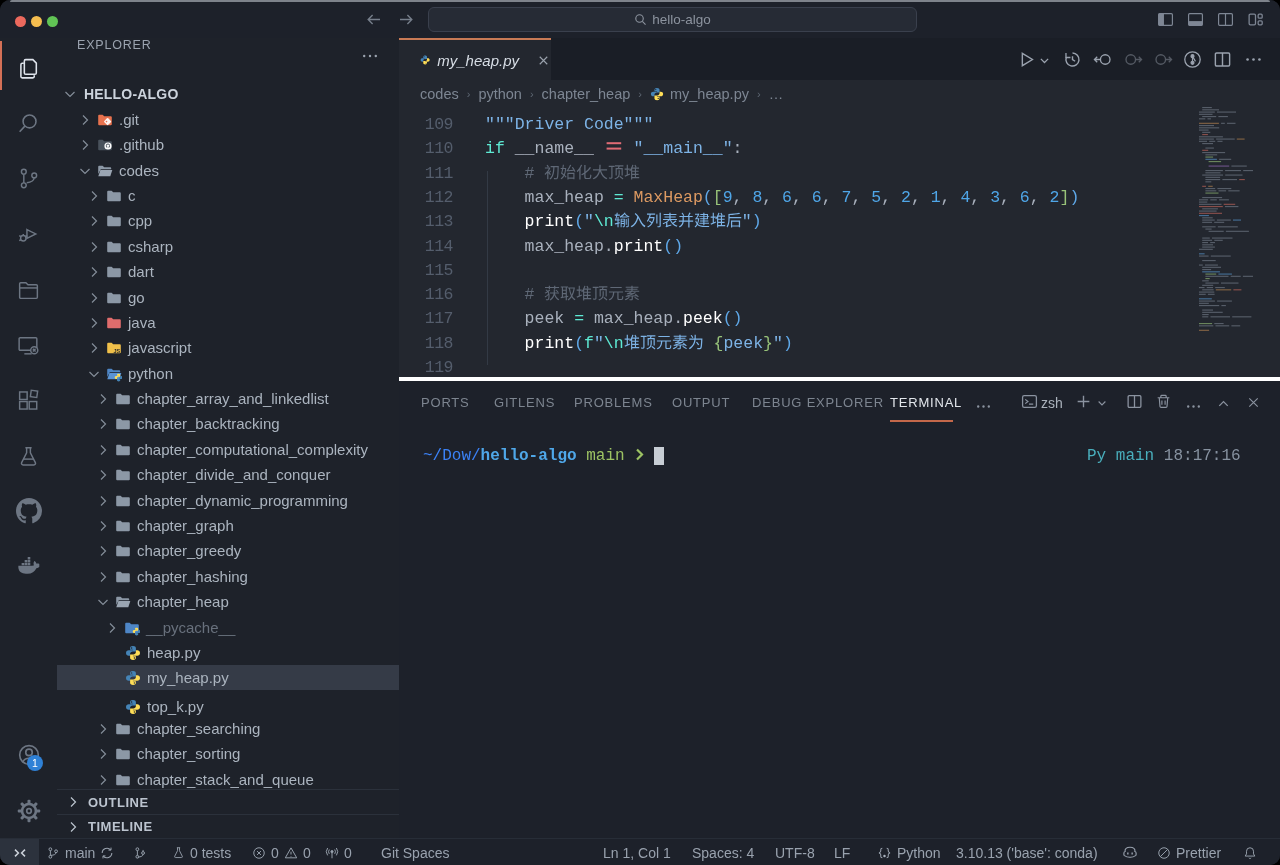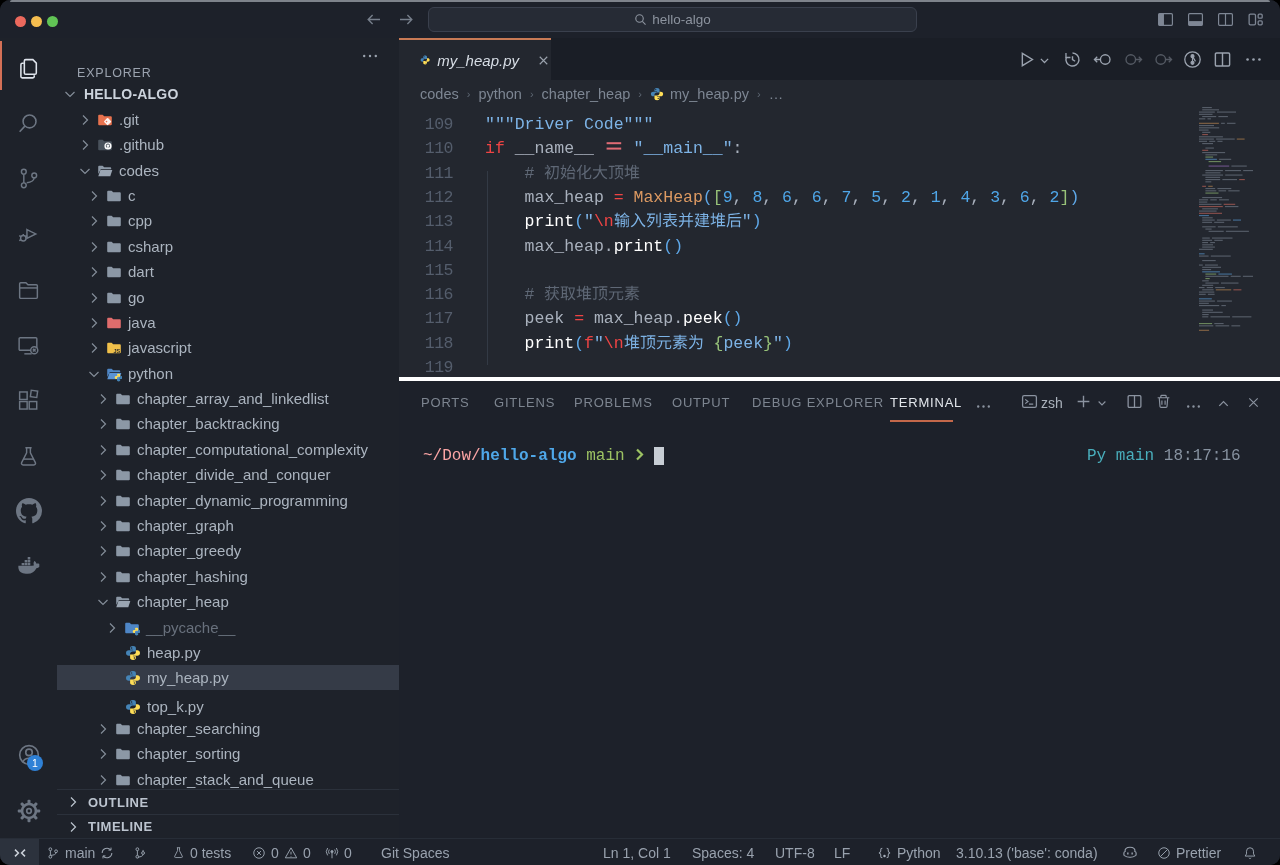--- a/index.html
+++ b/index.html
@@ -39,21 +39,21 @@
 .tab .x{color:#9aa2ad;margin-left:10px}
 .breadcrumb{position:absolute;top:80px;left:399px;right:0;height:27px;background:#23272f;display:flex;
  align-items:center;color:#7d8693;font-size:14.5px;padding-left:21px;gap:8px}
 .breadcrumb .s{color:#5e6773;font-size:11px}
 .code{position:absolute;top:107px;left:399px;right:0;height:270px;background:#23272f;
  font-family:"Liberation Mono",monospace;font-size:16.5px;line-height:24.3px;white-space:pre}
 .cl{position:absolute;left:0;width:100%;height:24.3px}
 .lnum{position:absolute;left:0;width:54px;text-align:right;color:#545d6c;letter-spacing:-0.5px}
 .ltxt{position:absolute;left:86px}
 .iguide{position:absolute;left:88px;top:64px;width:1px;height:194px;background:#333a45}
-.kw{color:#ef4444}.str{color:#7db3e6}.fn{color:#ffffff}.cls{color:#dd9a62}
+.kw{color:#5eead4}.str{color:#7db3e6}.fn{color:#ffffff}.cls{color:#dd9a62}
 .cmt{color:#5f6876}.pb{color:#5fa8e8}.sb{color:#98c379}.num{color:#4fa6e8}.pln{color:#a9b1bd}
 .cjk{display:inline-block;vertical-align:-3.2px}
 .minimap{position:absolute;top:107px;left:1197px;width:73px;height:270px;background:#23272f}
 
 .panel{position:absolute;top:377px;left:399px;right:0;bottom:27px;background:#1d212a;border-top:4px solid #ffffff}
 .ptab{position:absolute;top:0;height:42px;display:flex;align-items:center;color:#7d8590;font-size:13px;letter-spacing:.8px}
 .ptab.on{color:#e2e6eb}
 .punder{position:absolute;top:39px;height:2px;background:#c4684a}
 .picon{position:absolute;top:13px;color:#8b93a0}
 .term{position:absolute;top:42px;left:0;right:0;bottom:0;font-family:"Liberation Mono",monospace;
@@ -257,21 +257,21 @@
             <rect x="10.6" y="1.6" width="2.8" height="4" rx="1" transform="rotate(270 12 12)"></rect>
             <rect x="10.6" y="1.6" width="2.8" height="4" rx="1" transform="rotate(315 12 12)"></rect>
           </g>
           <circle cx="12" cy="12" r="6.4" fill="none" stroke="currentColor" stroke-width="2.4"></circle>
           <circle cx="12" cy="12" r="2.1" fill="none" stroke="currentColor" stroke-width="1.6"></circle>
         </svg>
       </div>
     </div>
     <div class="sidebar">
       <div class="sbhead">
-        <span style="position:absolute;left:20px;top:28px">EXPLORER</span>
+        <span style="position:absolute;left:20px;top:0">EXPLORER</span>
         <svg style="position:absolute;left:305px;top:14px" width="16" height="8" viewBox="0 0 16 8" fill="#9ba3af">
           <circle cx="2.2" cy="4" r="1.2"></circle>
           <circle cx="8" cy="4" r="1.2"></circle>
           <circle cx="13.8" cy="4" r="1.2"></circle>
         </svg>
       </div>
       <div class="tree">
         <div class="row " style="top:43px">
           <span style="width:5px;flex:0 0 auto"></span>
           <svg class="chev" width="16" height="16" viewBox="0 0 16 16" fill="none" stroke="currentColor" stroke-width="1.2">
@@ -951,21 +951,21 @@
         <svg width="15" height="15" viewBox="0 0 16 16" fill="none" stroke="currentColor" stroke-width="1.4">
           <path d="m3.5 10.5 4.5-4.5 4.5 4.5"></path>
         </svg>
       </div>
       <div class="picon" style="left:847px;top:14px">
         <svg width="15" height="15" viewBox="0 0 16 16" fill="none" stroke="currentColor" stroke-width="1.2">
           <path d="m3.5 3.5 9 9m0-9-9 9"></path>
         </svg>
       </div>
       <div class="term">
-        <div class="abs" style="left:24px;top:23px;white-space:pre"><span style="color:#fca5a5">~/Dow/</span><span style="color:#4fa7e8;font-weight:bold">hello-algo</span><span style="color:#9cc263"> main</span> <svg style="display:inline-block;vertical-align:-2px" width="12" height="15" viewBox="0 0 12 15" fill="none" stroke="#9cc263" stroke-width="2.2">
+        <div class="abs" style="left:24px;top:23px;white-space:pre"><span style="color:#3b82f6">~/Dow/</span><span style="color:#4fa7e8;font-weight:bold">hello-algo</span><span style="color:#9cc263"> main</span> <svg style="display:inline-block;vertical-align:-2px" width="12" height="15" viewBox="0 0 12 15" fill="none" stroke="#9cc263" stroke-width="2.2">
             <path d="m3 2.5 5 5-5 5"></path>
           </svg></div>
         <div class="abs" style="left:255px;top:24px;width:9.5px;height:18px;background:#c7cdd4"></div>
         <div class="abs" style="top:23px;left:688px;white-space:pre"><span style="color:#49aebc">Py main</span><span style="color:#8792a0"> 18:17:16</span></div>
       </div>
     </div>
     <div class="status">
       <div class="remotebox">
         <svg width="16" height="16" viewBox="0 0 16 16" fill="none" stroke="currentColor" stroke-width="1.5">
           <path d="m3 4.6 3.4 3.4L3 11.4M13 4.6 9.6 8l3.4 3.4"></path>

